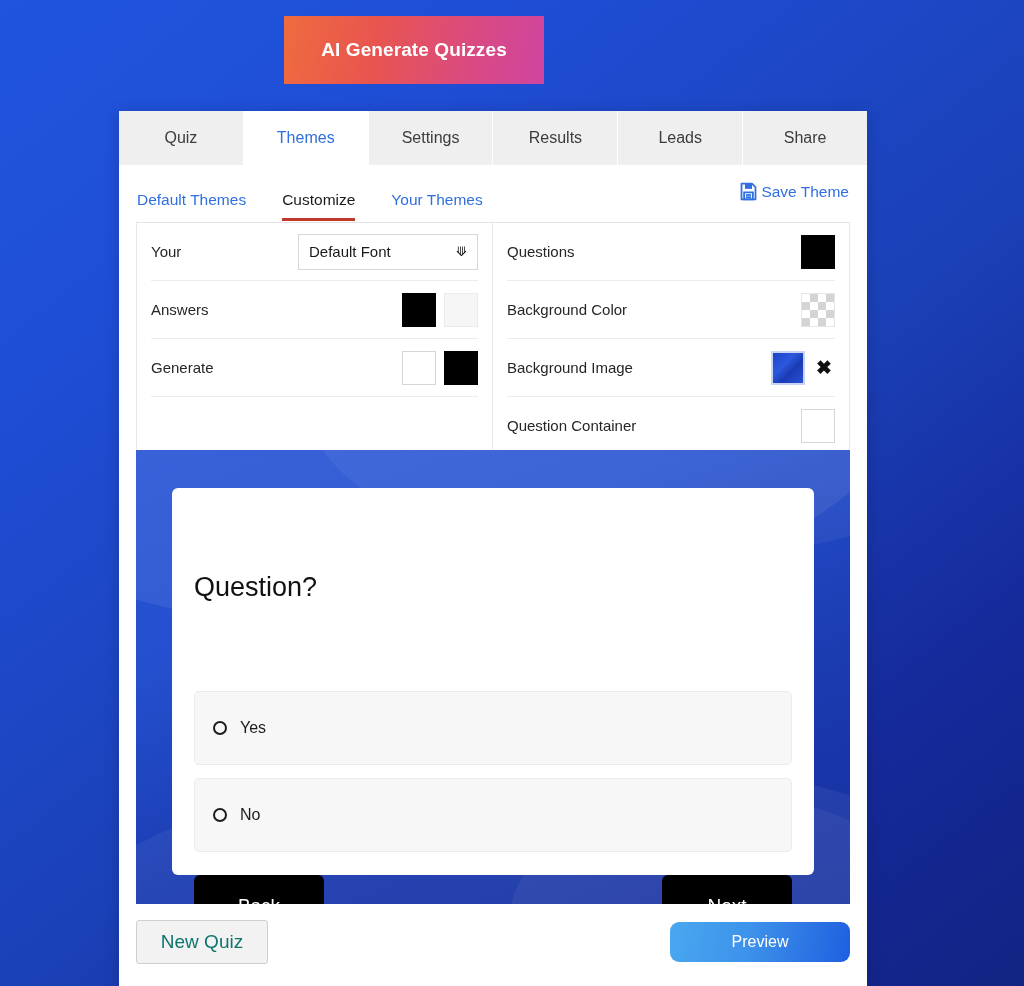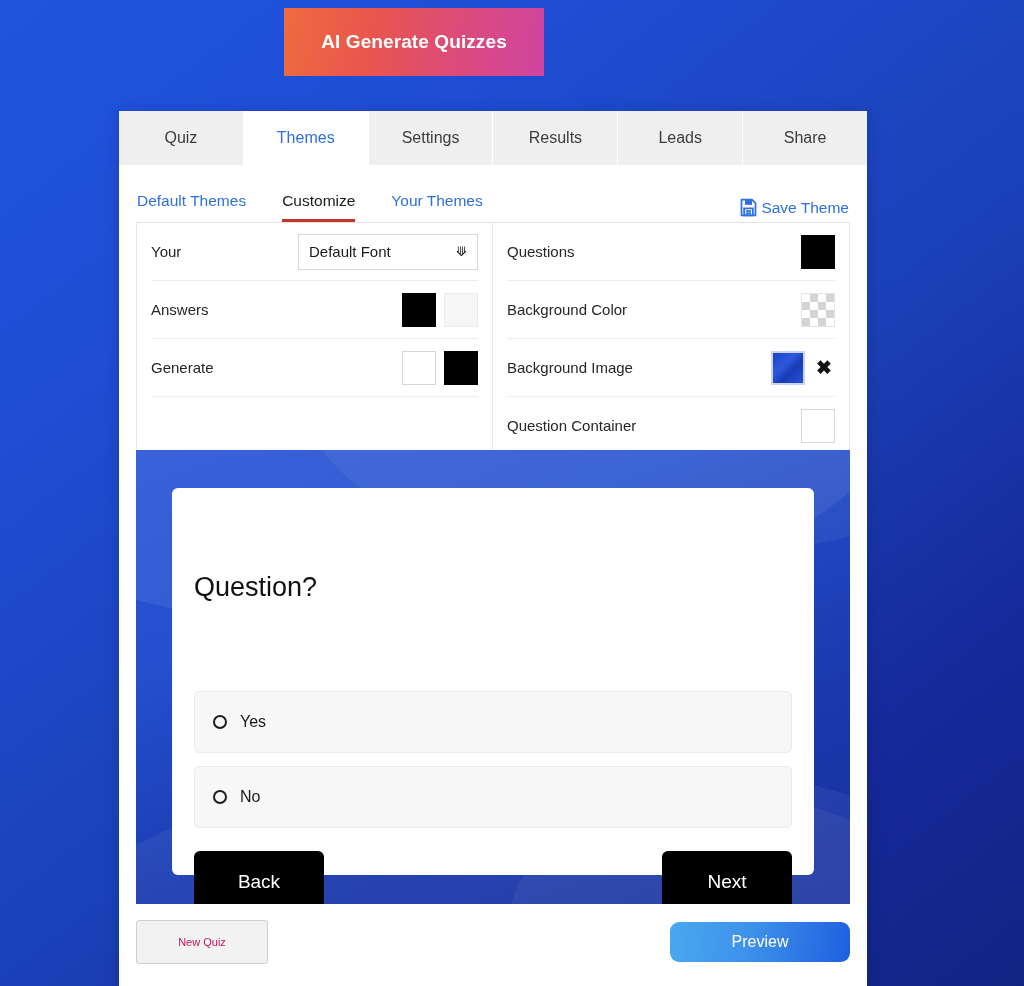--- a/index.html
+++ b/index.html
@@ -11,21 +11,21 @@
   }
   body {
     font-family: "Liberation Sans", sans-serif;
     background: linear-gradient(142deg, #2054dd 0%, #1f4ed6 22%, #1b41b8 55%, #15299a 80%, #122483 100%);
     position: relative;
   }
 
   
   #brand-bar {
     position: absolute;
-    left: 0; top: 8px; width: 828px; height: 68px;
+    left: 0; top: 16px; width: 828px; height: 68px;
     display: flex; justify-content: center; align-items: flex-start;
   }
   #brand-pill {
     width: 260px; height: 68px;
     background: linear-gradient(100deg, #ef6b3f 0%, #e8554f 35%, #d94a82 72%, #cf44a0 100%);
     display: flex; align-items: center; justify-content: center;
     color: #ffffff;
     font-size: 19px;
     font-weight: bold;
     letter-spacing: 0.1px;
@@ -59,22 +59,22 @@
   .tab:last-child { border-right: none; }
   .tab.active {
     background: #ffffff;
     color: #2f6fe0;
     border-right-color: #ffffff;
   }
 
   
   #sub-nav {
     height: 57px;
-    display: flex; align-items: flex-end;
-    padding: 8px 18px 0 18px;
+    display: flex; align-items: flex-start;
+    padding: 16px 18px 0 18px;
     position: relative;
     background: #ffffff;
   }
   .subnav-link {
     font-size: 15.5px;
     color: #2f6fe0;
     margin-right: 36px;
     cursor: pointer;
     position: relative;
     padding-bottom: 12px;
@@ -219,21 +219,21 @@
     font-weight: normal;
   }
   #answers {
     margin-top: 88px;
     display: flex; flex-direction: column; gap: 13px;
   }
   .answer {
     background: #f7f7f7;
     border: 1px solid #ebebeb;
     border-radius: 5px;
-    height: 62px;
+    height: 74px;
     display: flex; align-items: center;
     padding: 0 18px;
     gap: 13px;
     cursor: pointer;
   }
   .radio {
     width: 14px; height: 14px;
     border: 2px solid #1d1d1d;
     border-radius: 50%;
     flex: none;
@@ -258,22 +258,22 @@
     height: 76px;
     display: flex; align-items: center;
     padding: 0 17px;
     background: #ffffff;
   }
   #new-quiz-btn {
     width: 132px; height: 44px;
     background: #f2f2f2;
     border: 1px solid #cfcfcf;
     border-radius: 3px;
-    color: #be185d;
-    font-size: 11px;
+    color: #0f766e;
+    font-size: 19px;
     font-family: "Liberation Sans", sans-serif;
     cursor: pointer;
   }
   #preview-btn {
     margin-left: auto;
     width: 180px; height: 40px;
     background: linear-gradient(100deg, #49a8f0 0%, #3d91ea 45%, #1f5fe0 100%);
     border: none; border-radius: 9px;
     color: #ffffff;
     font-size: 16px;

